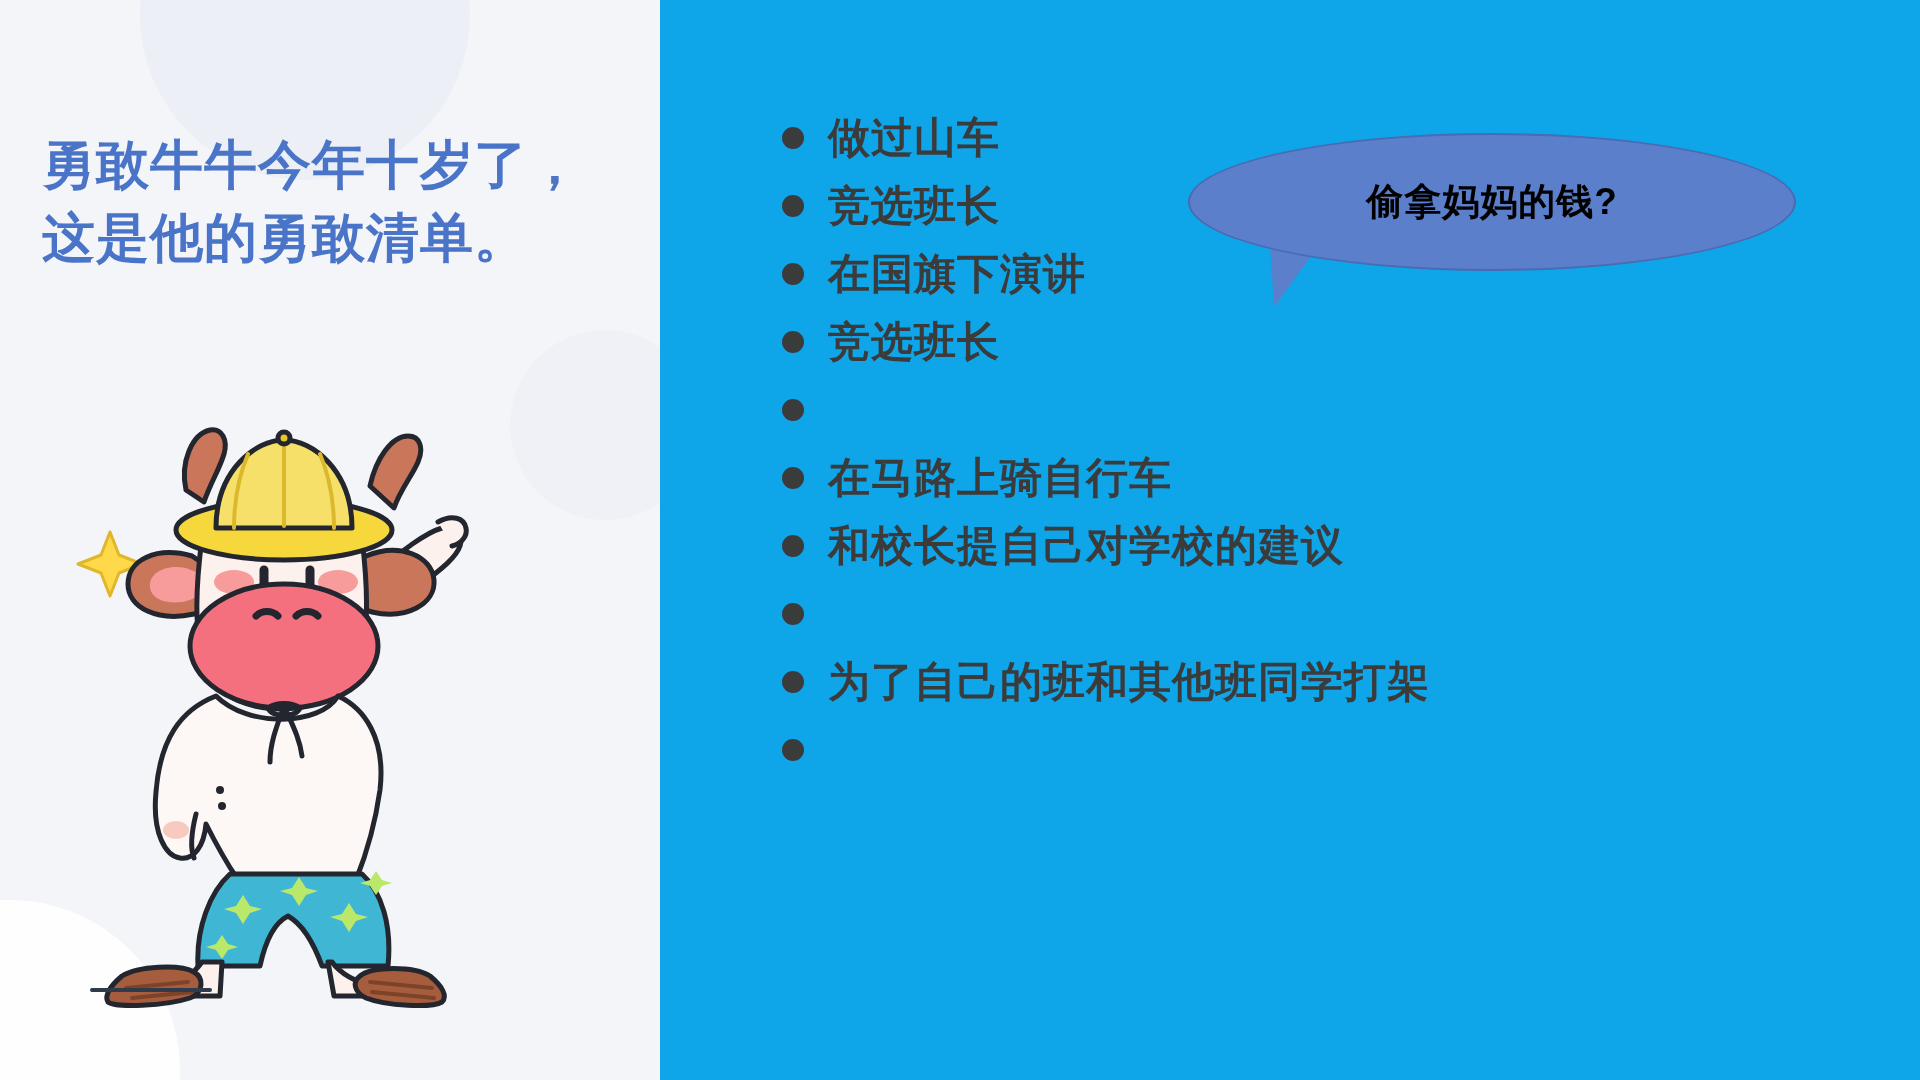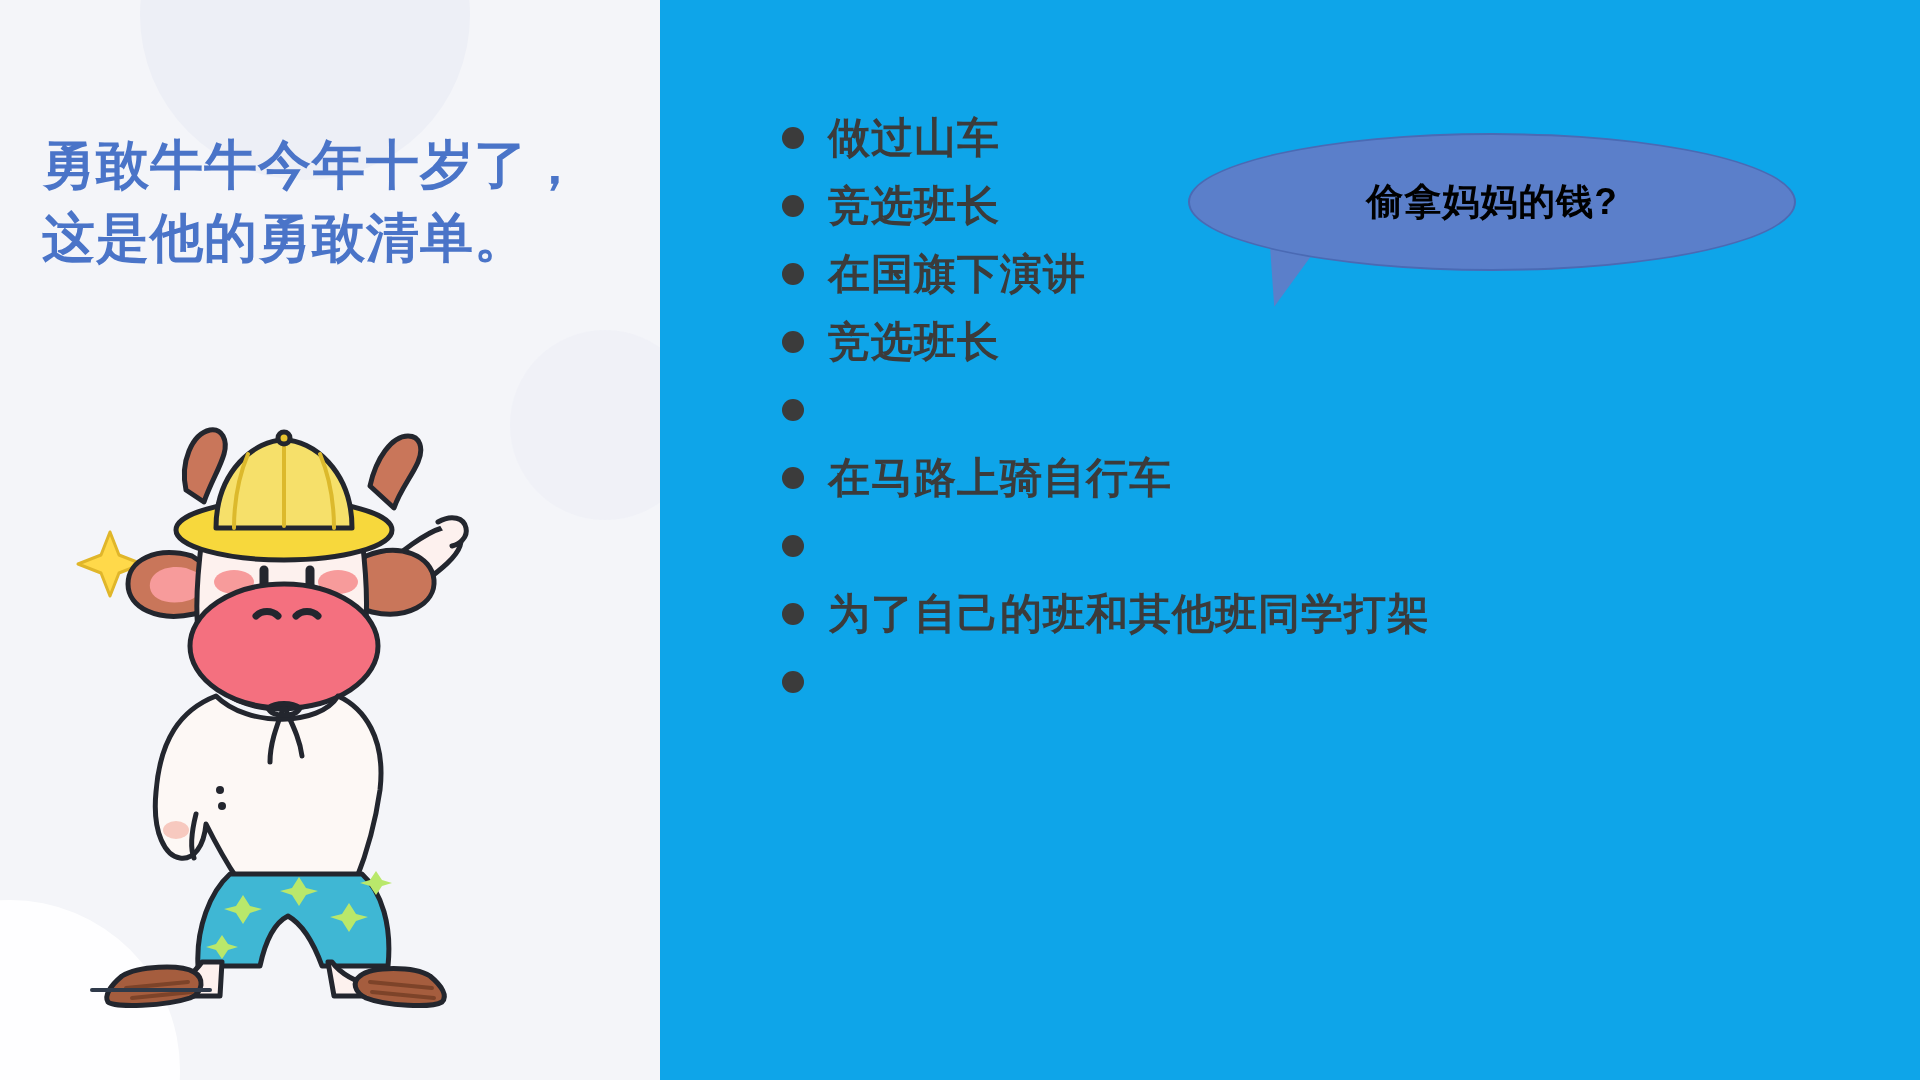--- a/index.html
+++ b/index.html
@@ -291,20 +291,24 @@
     </div>
     <div class="bullet-row">
       <span class="bullet-dot"></span>
     </div>
     <div class="bullet-row">
       <span class="bullet-dot"></span>
       <span class="bullet-text">在马路上骑自行车</span>
     </div>
     <div class="bullet-row">
       <span class="bullet-dot"></span>
+      <span class="bullet-text">和校长提自己对学校的建议</span>
+    </div>
+    <div class="bullet-row">
+      <span class="bullet-dot"></span>
     </div>
     <div class="bullet-row">
       <span class="bullet-dot"></span>
       <span class="bullet-text">为了自己的班和其他班同学打架</span>
     </div>
     <div class="bullet-row">
       <span class="bullet-dot"></span>
     </div>
   </div>
 

